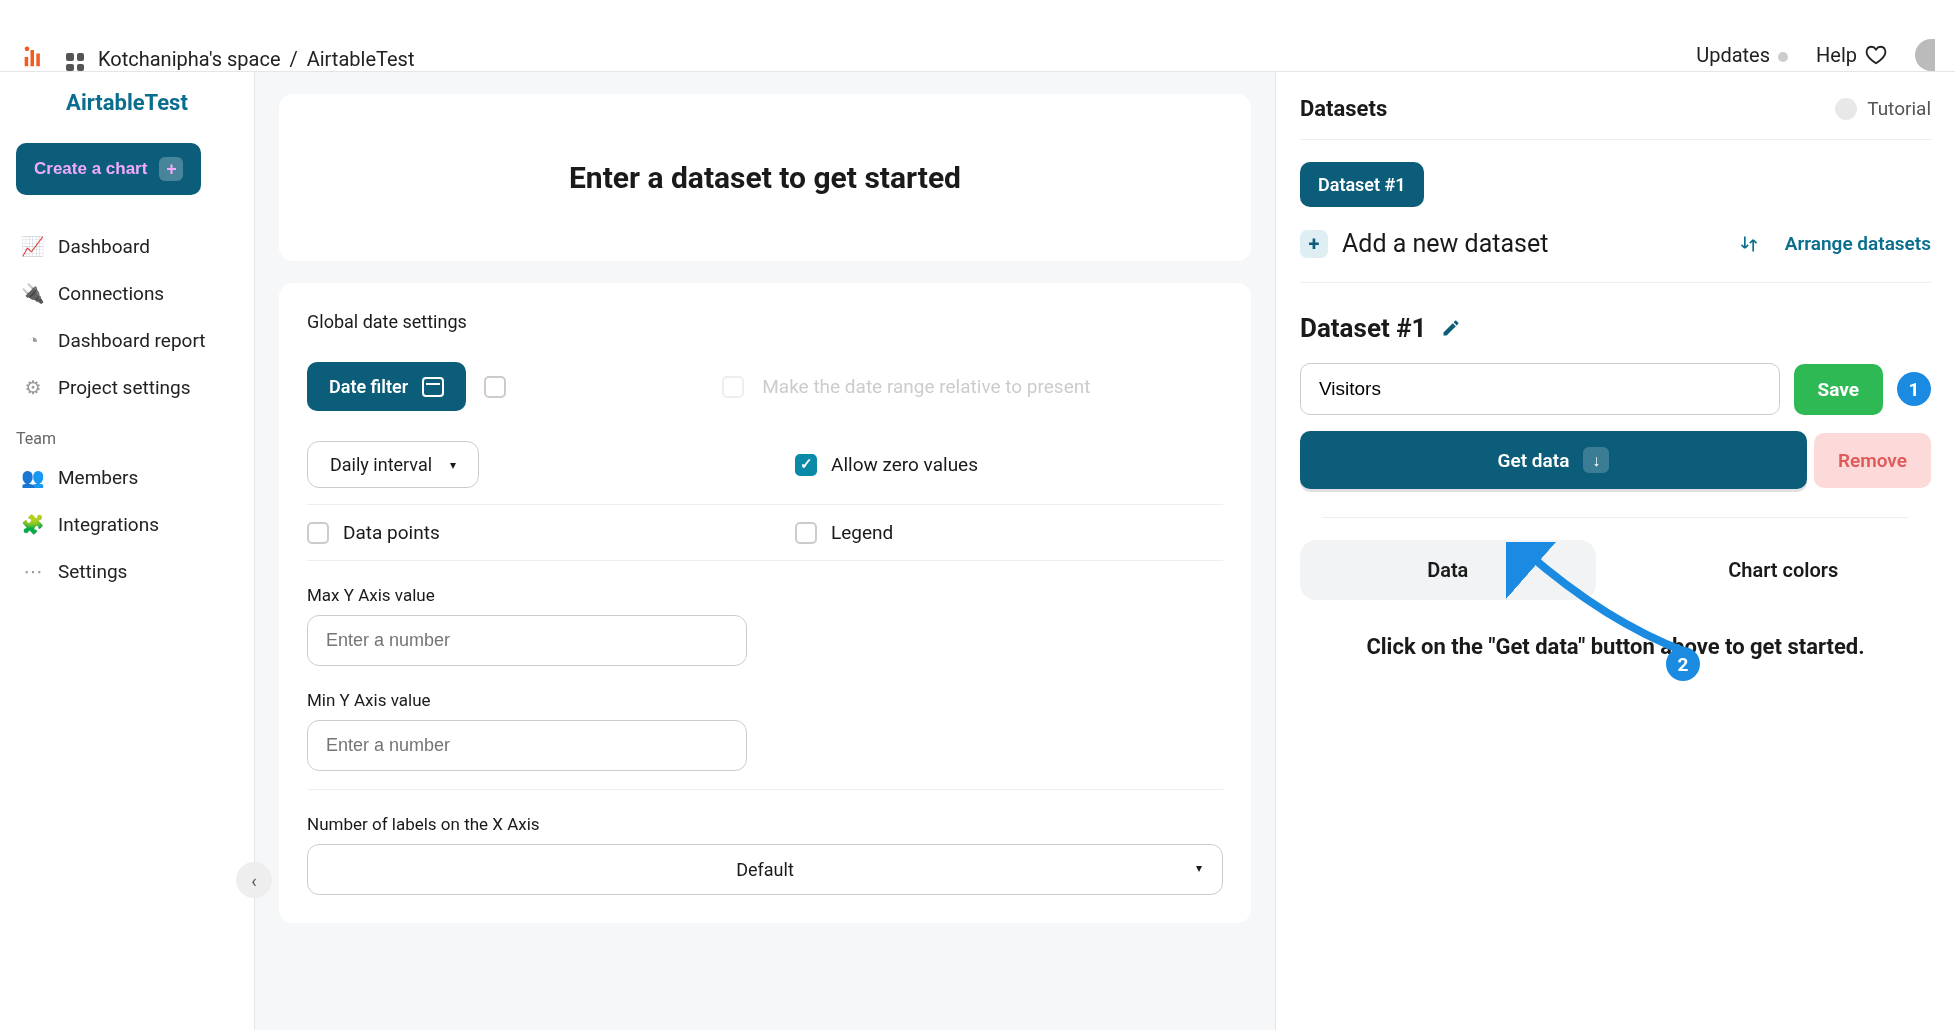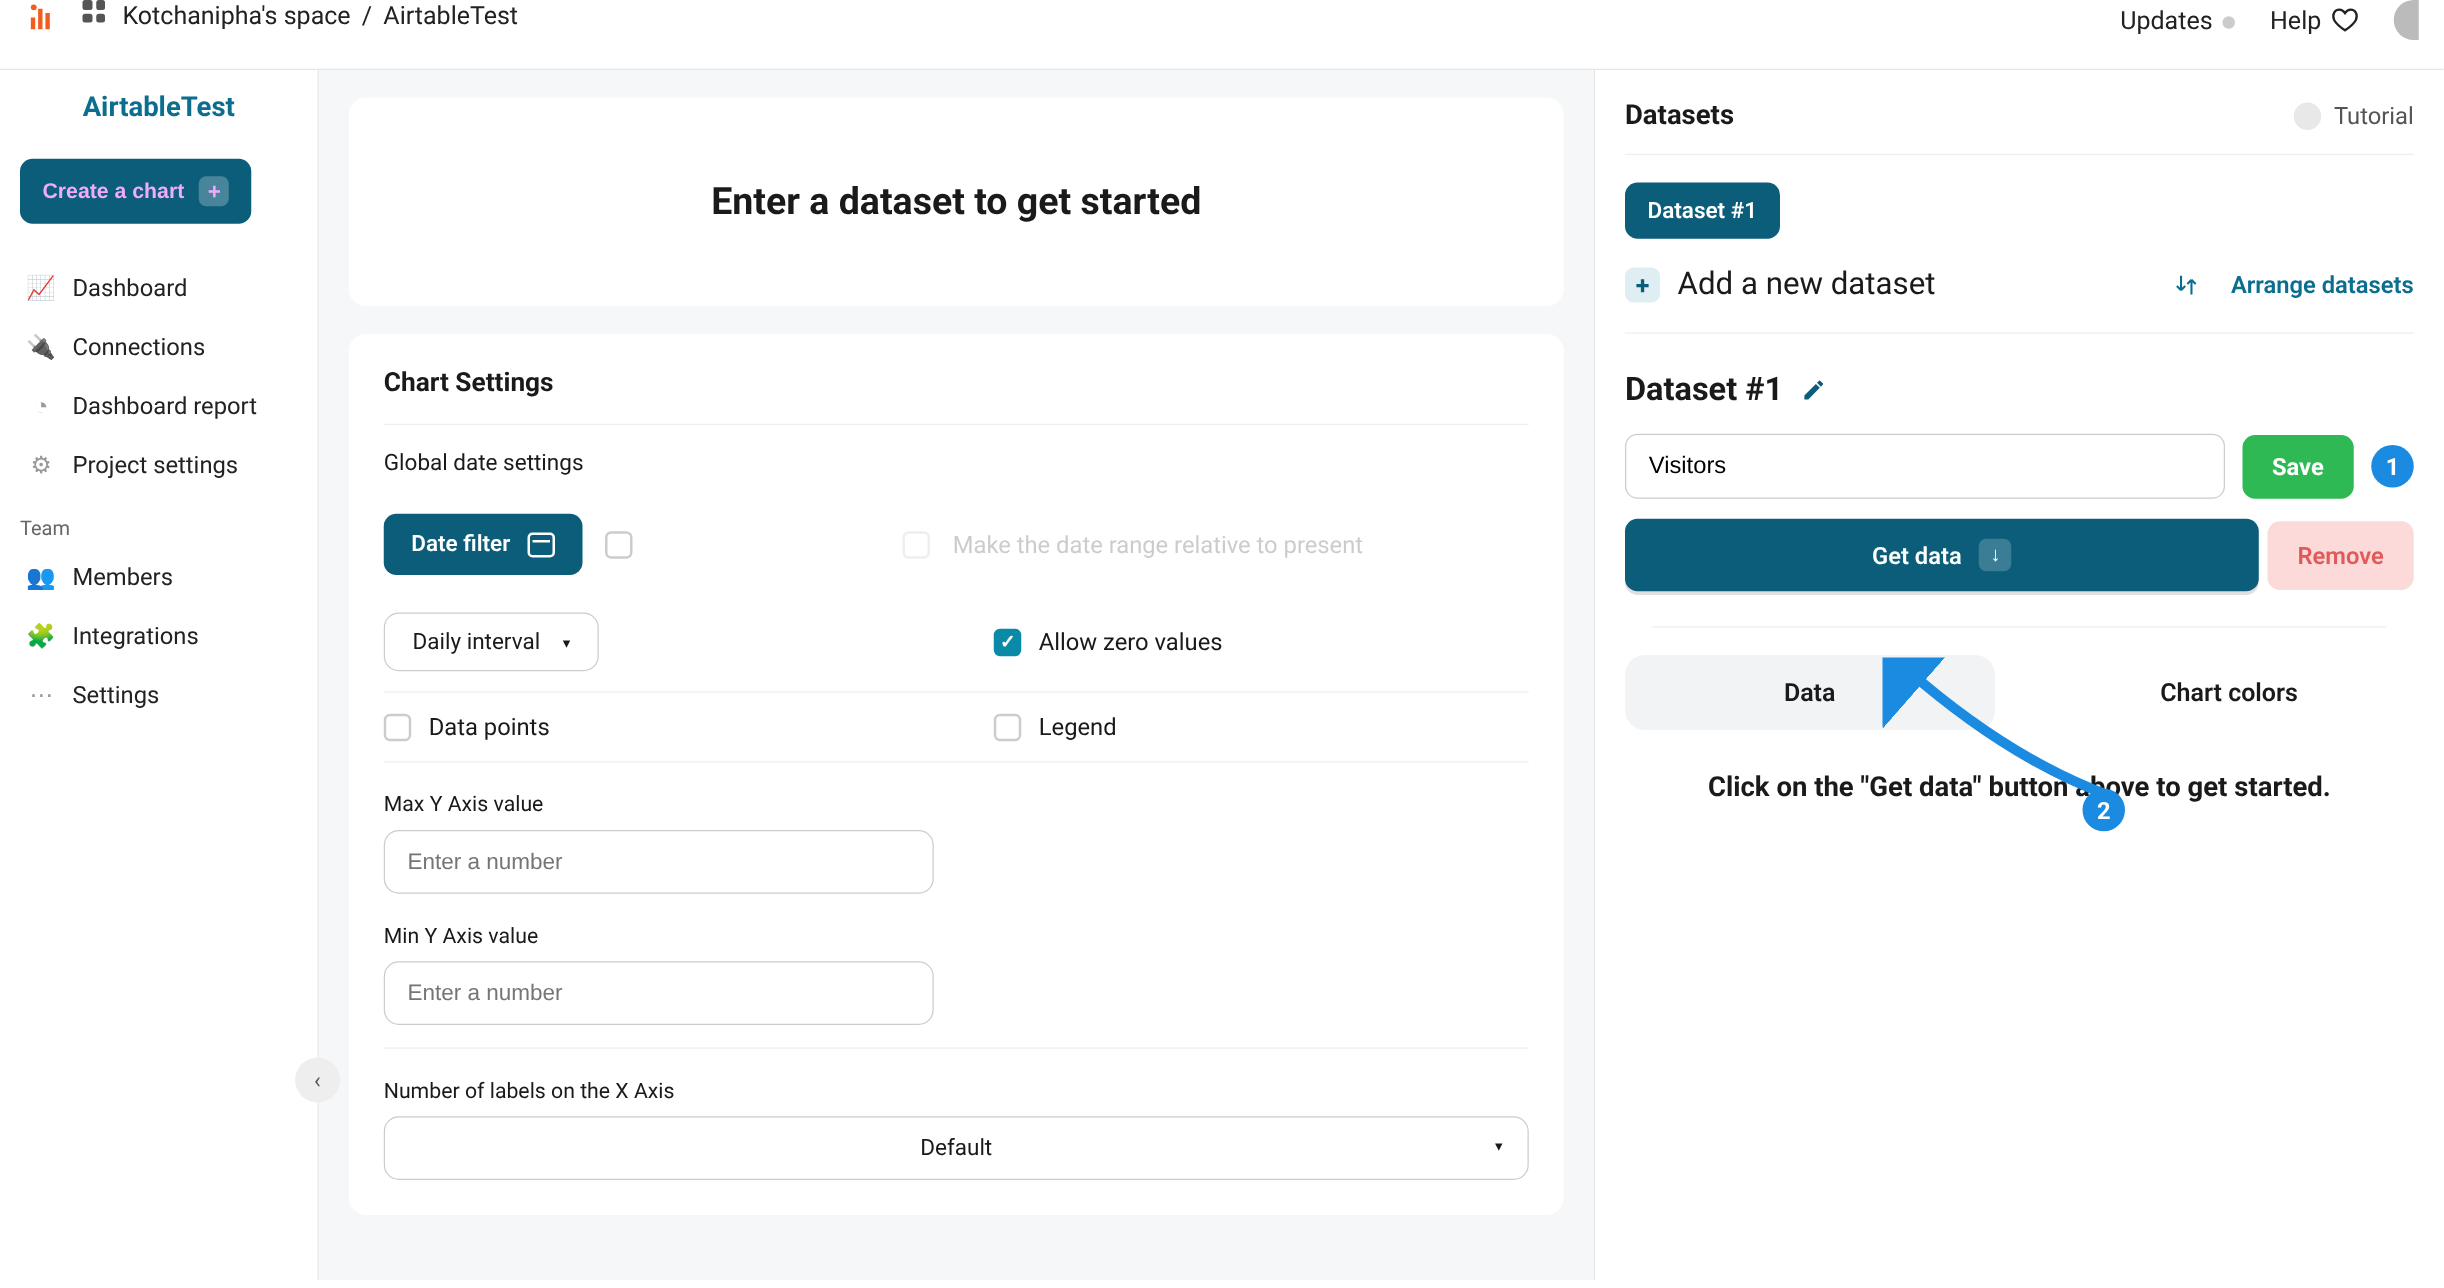--- a/index.html
+++ b/index.html
@@ -1,17 +1,17 @@
 <!DOCTYPE html>
 <html><head>
 <meta charset="utf-8">
 <style>
 * { box-sizing: border-box; margin: 0; padding: 0; }
 body { font-family: -apple-system, BlinkMacSystemFont, "Segoe UI", Roboto, sans-serif; background: #fff; color: #1a1a1a; width: 1955px; height: 1030px; overflow: hidden; }
-.topbar { height: 56px; border-bottom: 1px solid #e5e5e5; display: flex; align-items: flex-start; padding: 0 20px; }
+.topbar { height: 72px; border-bottom: 1px solid #e5e5e5; display: flex; align-items: flex-end; padding: 0 20px; }
 .logo { width: 28px; height: 28px; margin-right: 18px; }
 .apps-ic { width: 18px; height: 18px; margin-right: 14px; display: grid; grid-template-columns: 1fr 1fr; gap: 3px; }
 .apps-ic span { background: #555; border-radius: 2px; }
 .breadcrumb { font-size: 20px; color: #222; }
 .breadcrumb .sep { margin: 0 4px; }
 .top-right { margin-left: auto; display: flex; align-items: center; gap: 28px; font-size: 20px; color: #222; }
 .dot-g { width: 10px; height: 10px; border-radius: 50%; background: #ccc; display: inline-block; margin-left: 8px; }
 .help { display: flex; align-items: center; gap: 8px; }
 .avatar-half { width: 20px; height: 32px; border-radius: 16px 0 0 16px; background: #bbb; }
 
@@ -154,21 +154,20 @@
     <div class="collapse-btn">‹</div>
   </div>
 
   <div class="main">
 
     <div class="card">
       <div class="hero">Enter a dataset to get started</div>
     </div>
 
     <div class="card">
-      <div class="section-title">Chart Settings</div>
       <div class="subtitle">Global date settings</div>
       <div class="row">
         <div class="date-filter-btn">
             <span>Date filter</span>
             <span class="cal-ic"></span>
           </div>
         <div class="chk"></div>
         <div style="width:180px"></div>
         <div class="chk" style="border-color:#eee"></div>
         <span class="ghost">Make the date range relative to present</span>

